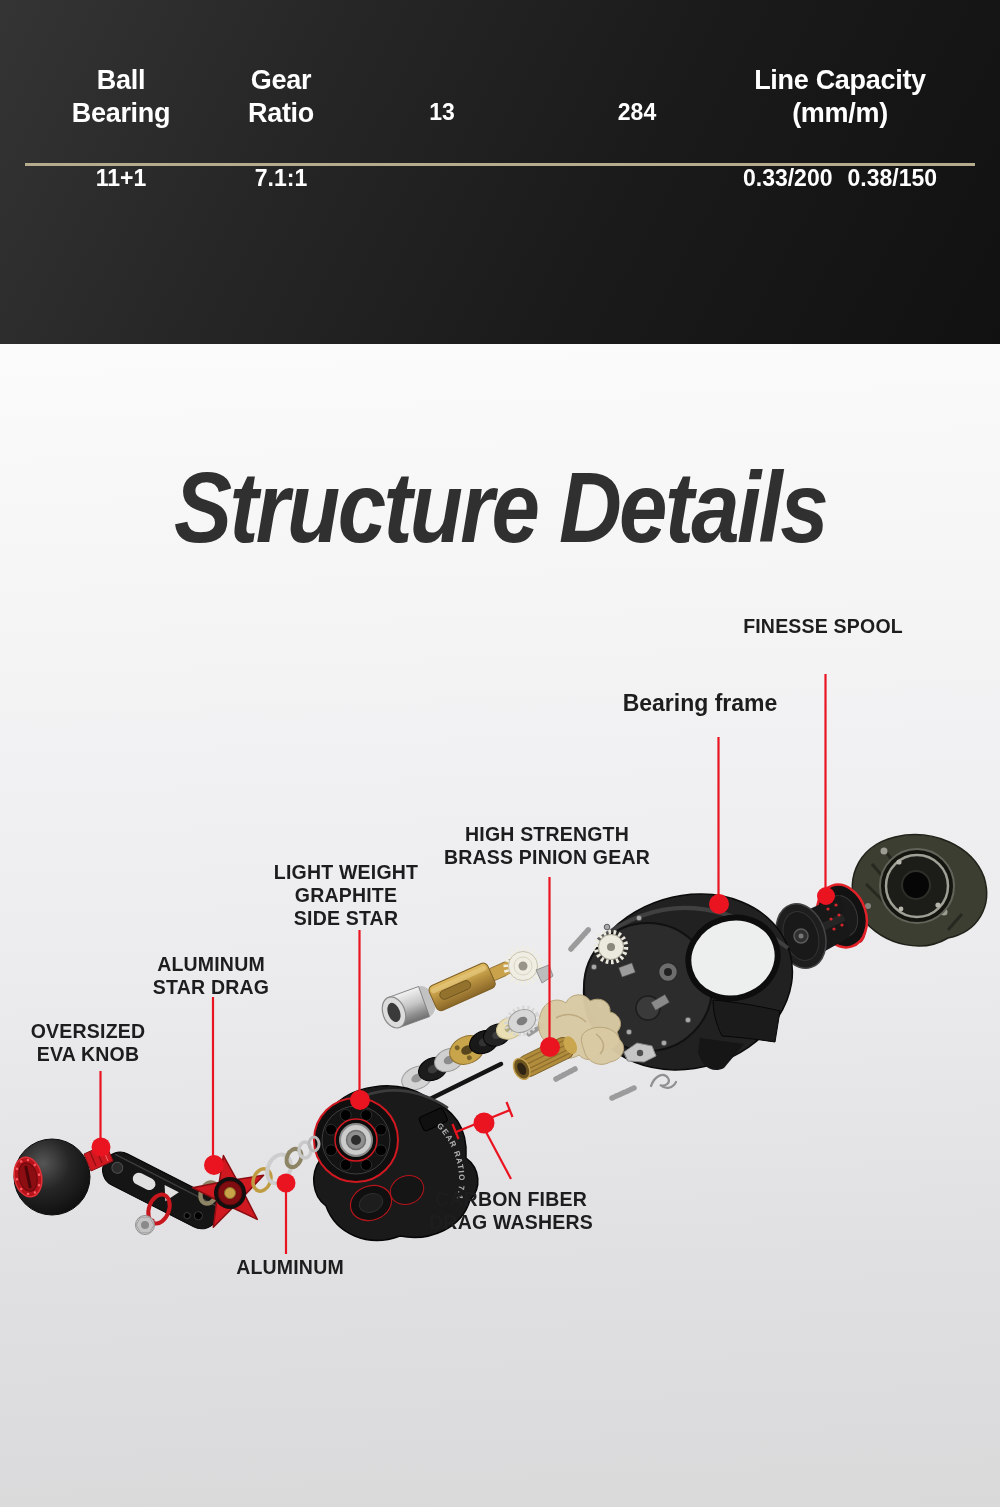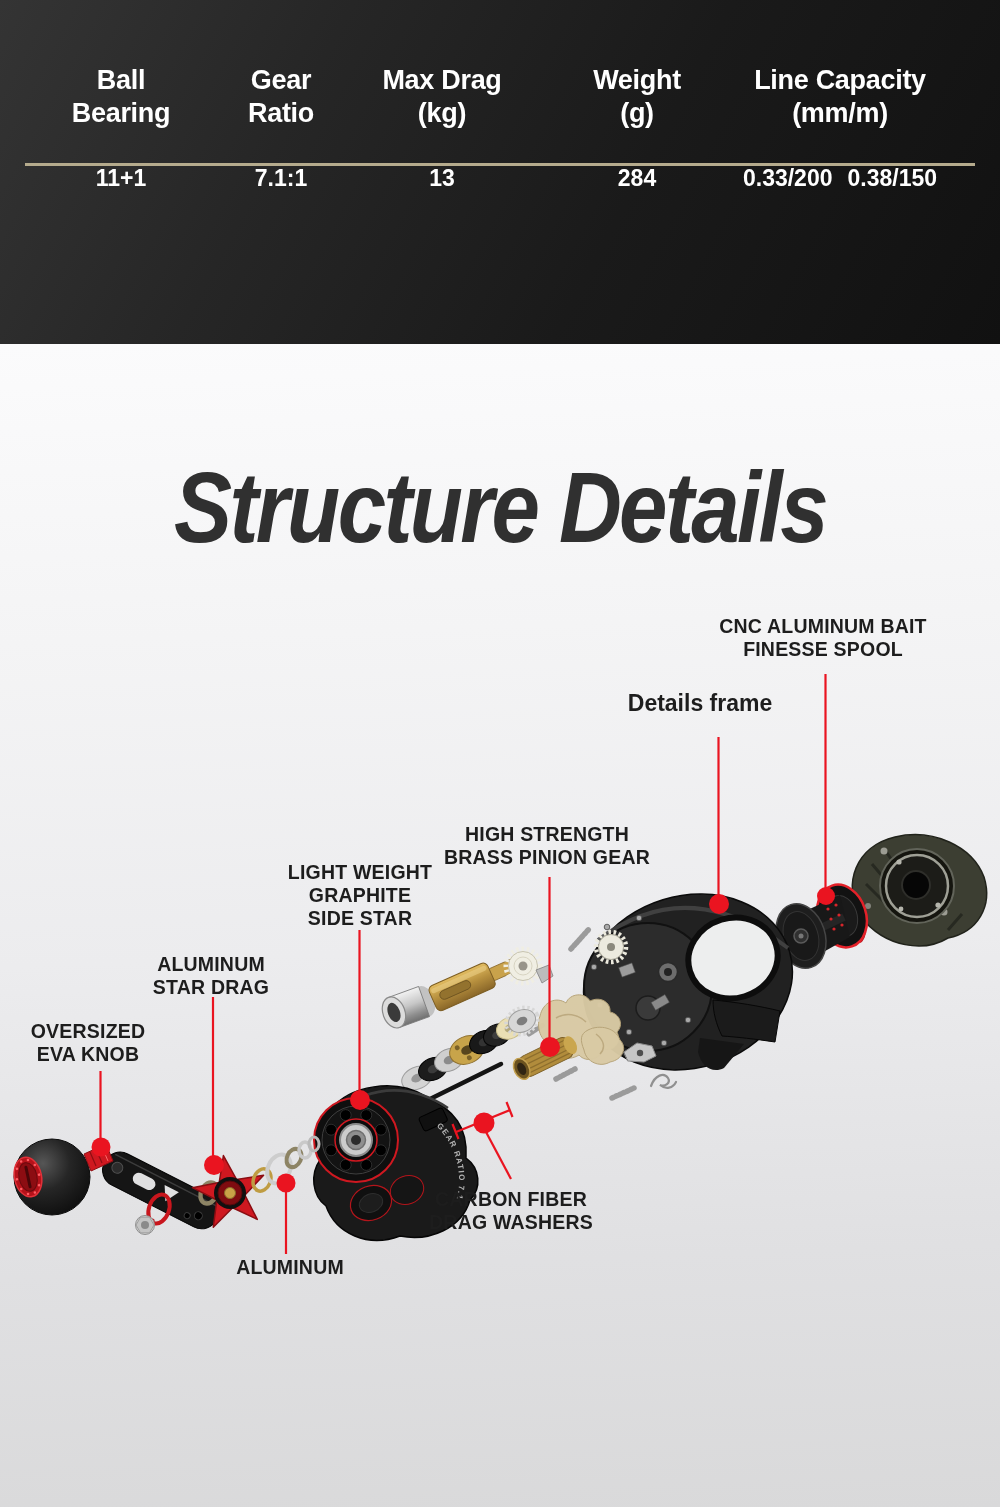--- a/index.html
+++ b/index.html
@@ -28,21 +28,21 @@
                  color:#303030;letter-spacing:-3px;transform:scaleX(.87);transform-origin:center;}
 
   .diagram-svg{position:absolute;top:0;left:0;width:1000px;height:1507px;pointer-events:none;}
 
   .callout-label{position:absolute;font-weight:700;font-size:19.5px;line-height:1.17;
                  color:#1d1d1d;text-align:center;letter-spacing:.2px;}
   .callout-label.lg{font-size:23px;font-weight:600;letter-spacing:0;}
   .lab-spool{left:673px;top:615px;width:300px;}
   .lab-frame{left:550px;top:690px;width:300px;}
   .lab-pinion{left:397px;top:823px;width:300px;}
-  .lab-cover{left:210px;top:861px;width:300px;}
+  .lab-cover{left:196px;top:861px;width:300px;}
   .lab-star{left:61px;top:953px;width:300px;}
   .lab-knob{left:-22px;top:1020px;width:220px;}
   .lab-washers{left:361px;top:1188px;width:300px;}
   .lab-handle{left:190px;top:1256px;width:200px;}
 </style>
 </head>
 <body>
 
 <div class="stage">
 
@@ -55,31 +55,23 @@
       <div class="spec-value">11+1</div>
     </div>
     <div class="spec-col c1">
       <div class="spec-h">
         <div>Gear</div>
         <div>Ratio</div>
       </div>
       <div class="spec-value">7.1:1</div>
     </div>
     <div class="spec-col c2">
-      <div class="spec-h">
-        <div>Max Drag</div>
-        <div>(kg)</div>
-      </div>
       <div class="spec-value">13</div>
     </div>
     <div class="spec-col c3">
-      <div class="spec-h">
-        <div>Weight</div>
-        <div>(g)</div>
-      </div>
       <div class="spec-value">284</div>
     </div>
     <div class="spec-col c4">
       <div class="spec-h">
         <div>Line Capacity</div>
         <div>(mm/m)</div>
       </div>
       <div class="spec-value lc-values">
         <span>0.33/200</span>
         <span>0.38/150</span>
@@ -377,25 +369,24 @@
         <line x1="506.5" y1="1102" x2="512.5" y2="1117"></line>
         <line x1="486" y1="1132" x2="511" y2="1179"></line>
       </g>
       <circle cx="484" cy="1123" r="10.5" stroke="none"></circle>
       <circle cx="286" cy="1183" r="9.5" stroke="none"></circle>
       <line x1="286" y1="1192" x2="286" y2="1254" stroke-width="2.2"></line>
     </g>
   </svg>
 
   <div class="callout-label lab-spool">
-    <div>CNC ALUMINUM BAIT</div>
       <div>FINESSE SPOOL</div>
   </div>
   <div class="callout-label lg lab-frame">
-    <div>Details frame</div>
+    <div>Bearing frame</div>
   </div>
   <div class="callout-label lab-pinion">
     <div>HIGH STRENGTH</div>
       <div>BRASS PINION GEAR</div>
   </div>
   <div class="callout-label lab-cover">
     <div>LIGHT WEIGHT</div>
       <div>GRAPHITE</div>
       <div>SIDE STAR</div>
   </div>

